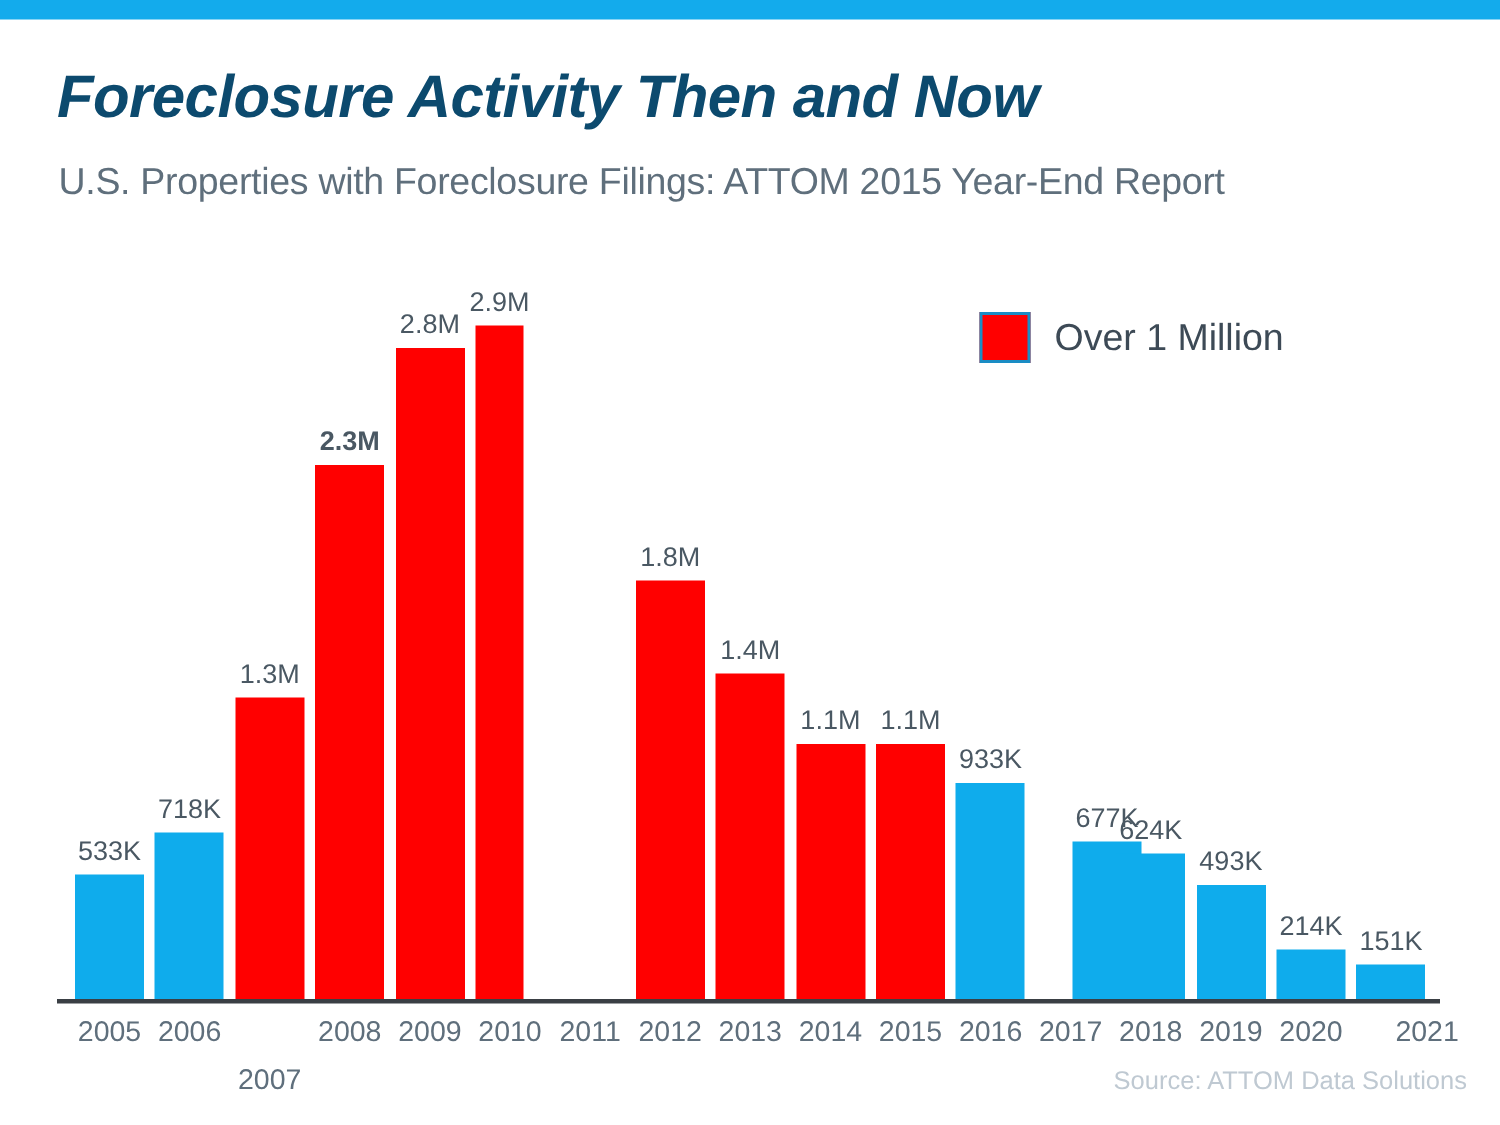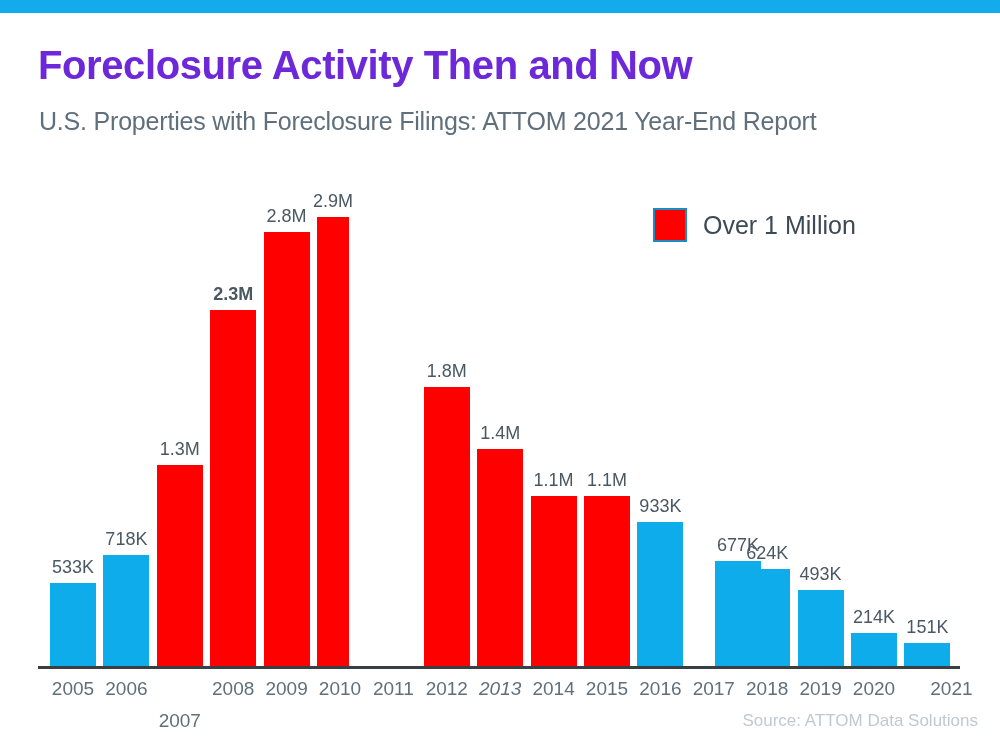--- a/index.html
+++ b/index.html
@@ -29,23 +29,24 @@
     background: #13ABEC;
   }
 
   
   #title {
     position: absolute;
     left: 38px;
     top: 43px;
     font-size: 40px;
     font-weight: bold;
-    color: #6d28d9;
+    color: #0c4a6e;
     letter-spacing: -0.4px;
     white-space: nowrap;
+    font-style: italic;
   }
   #subtitle {
     position: absolute;
     left: 39px;
     top: 107px;
     font-size: 25px;
     font-weight: normal;
     color: #5F6F7C;
     letter-spacing: -0.2px;
     white-space: nowrap;
@@ -127,21 +128,21 @@
   }
 </style>
 </head>
 <body>
 
 <div id="page">
 
   <div id="top-accent" style="background: rgb(19, 171, 236);"></div>
 
   <div id="title">Foreclosure Activity Then and Now</div>
-  <div id="subtitle">U.S. Properties with Foreclosure Filings: ATTOM 2021 Year-End Report</div>
+  <div id="subtitle">U.S. Properties with Foreclosure Filings: ATTOM 2015 Year-End Report</div>
 
   <div id="legend">
     <div id="legend-swatch" style="background: rgb(255, 0, 0); border-color: rgb(26, 140, 196);"></div>
     <div id="legend-label">Over 1 Million</div>
   </div>
 
   <div id="plot">
       <div class="bar-group" style="left: 50px; width: 46px; height: 167px; bottom: 84px;">
         <div class="bar" style="height: 83px; background: rgb(15, 172, 236);"></div>
         <div class="bar-value" style="bottom: 88px;">533K</div>
@@ -175,21 +176,21 @@
       <div class="tick-label" style="left: 393.4px; top: 678px; transform: translateX(-50%);">2011</div>
       <div class="bar-group" style="left: 423.8px; width: 46px; height: 363px; bottom: 84px;">
         <div class="bar" style="height: 279px; background: rgb(255, 0, 0);"></div>
         <div class="bar-value" style="bottom: 284px;">1.8M</div>
       </div>
       <div class="tick-label" style="left: 446.8px; top: 678px; transform: translateX(-50%);">2012</div>
       <div class="bar-group" style="left: 477.2px; width: 46px; height: 301px; bottom: 84px;">
         <div class="bar" style="height: 217px; background: rgb(255, 0, 0);"></div>
         <div class="bar-value" style="bottom: 222px;">1.4M</div>
       </div>
-      <div class="tick-label" style="left: 500.2px; top: 678px; transform: translateX(-50%); font-style: italic;">2013</div>
+      <div class="tick-label" style="left: 500.2px; top: 678px; transform: translateX(-50%);">2013</div>
       <div class="bar-group" style="left: 530.6px; width: 46px; height: 254px; bottom: 84px;">
         <div class="bar" style="height: 170px; background: rgb(255, 0, 0);"></div>
         <div class="bar-value" style="bottom: 175px;">1.1M</div>
       </div>
       <div class="tick-label" style="left: 553.6px; top: 678px; transform: translateX(-50%);">2014</div>
       <div class="bar-group" style="left: 584px; width: 46px; height: 254px; bottom: 84px;">
         <div class="bar" style="height: 170px; background: rgb(255, 0, 0);"></div>
         <div class="bar-value" style="bottom: 175px;">1.1M</div>
       </div>
       <div class="tick-label" style="left: 607px; top: 678px; transform: translateX(-50%);">2015</div>

